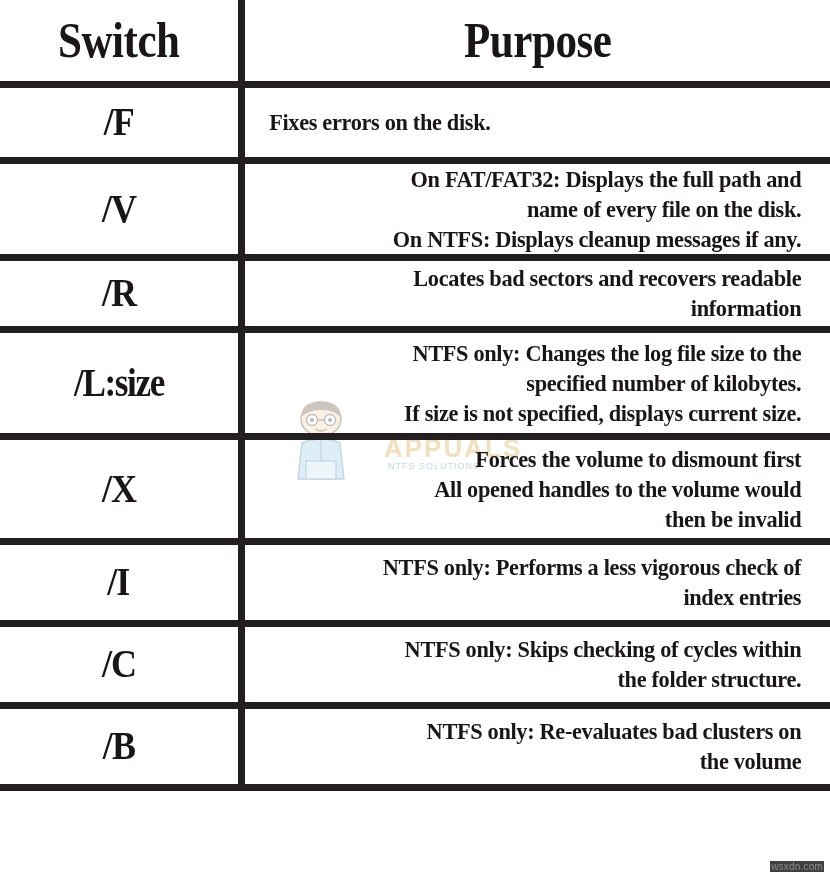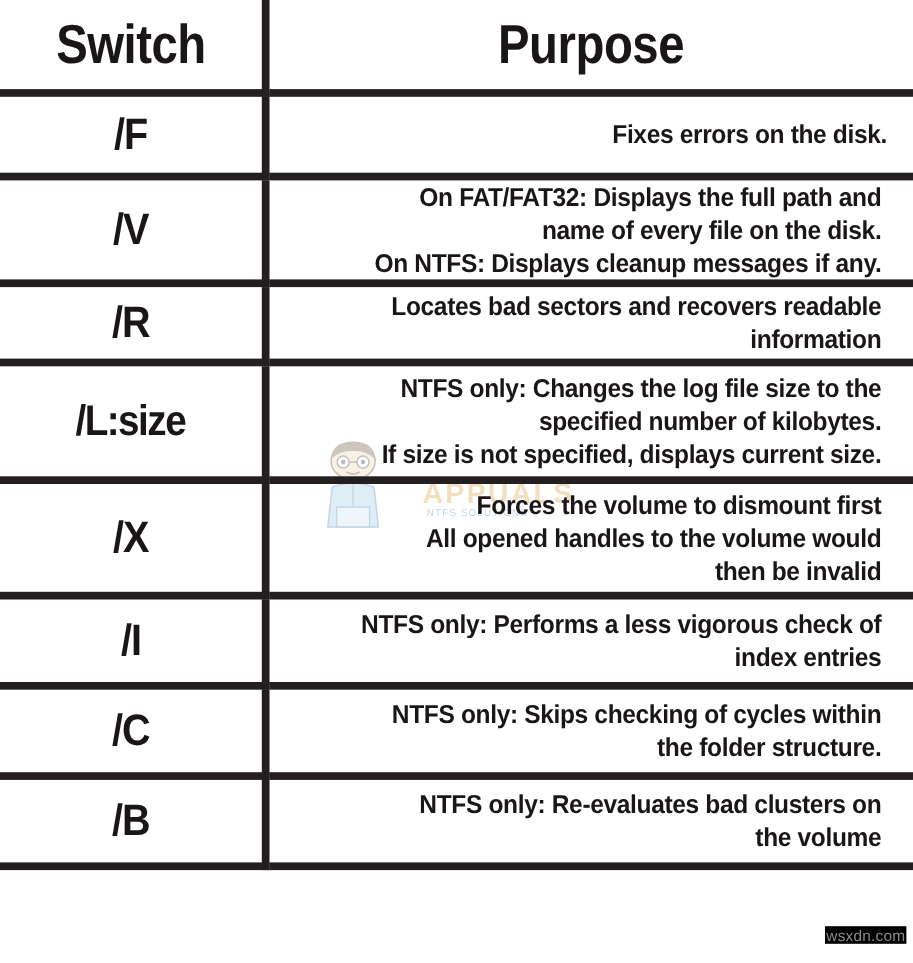--- a/index.html
+++ b/index.html
@@ -23,20 +23,21 @@
     height: 875px;
     box-sizing: border-box;
   }
 
   table.switch-table {
     border-collapse: collapse;
     width: 830px;
     table-layout: fixed;
     position: relative;
     z-index: 2;
+    font-family: Liberation Serif, serif;
   }
 
   table.switch-table col.col-switch { width: 241px; }
   table.switch-table col.col-purpose { width: 589px; }
 
   tr.t-row > td, tr.t-row > th {
     border-bottom: 7px solid #231f20;
     padding: 0;
     vertical-align: middle;
     background: transparent;
@@ -84,21 +85,21 @@
     font-size: 39px;
     letter-spacing: -1.5px;
   }
 
   
   .purpose-cell {
     text-align: right;
     padding: 0 4px 0 14px;
   }
   .purpose-cell.centered {
-    text-align: right;
+    text-align: left;
     padding: 0 10px;
   }
   .purpose-line {
     font-size: 23.5px;
     font-weight: bold;
     line-height: 30px;
     letter-spacing: -0.35px;
     white-space: nowrap;
     display: block;
     transform: scaleX(0.95);
@@ -159,27 +160,27 @@
     position: absolute;
     left: 14px;
     top: 4px;
     width: 78px;
     height: 84px;
   }
 
   .watermark-site {
     position: absolute;
     right: 6px;
-    bottom: 17px;
-    font-size: 14px;
+    bottom: 3px;
+    font-size: 10px;
     color: #8b8b8b;
     letter-spacing: 0.2px;
     z-index: 5;
     font-family: "Liberation Sans", sans-serif;
-    background: #000000;
+    background: #404040;
     padding: 0 1px;
   }
 </style>
 </head>
 <body>
 
 <div id="table-wrap">
 
   <div class="watermark-appuals">
     <svg class="wm-figure" viewBox="0 0 78 84">

